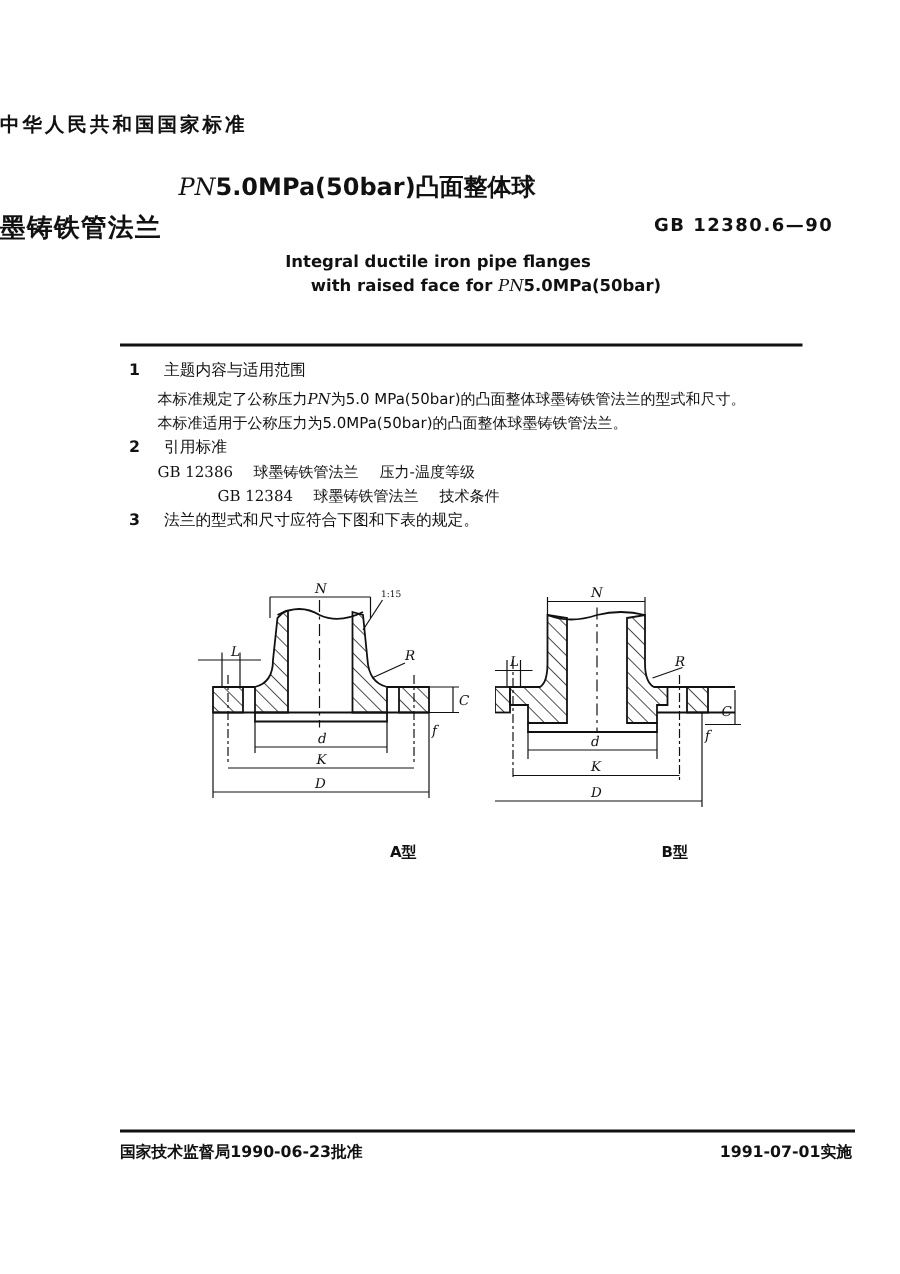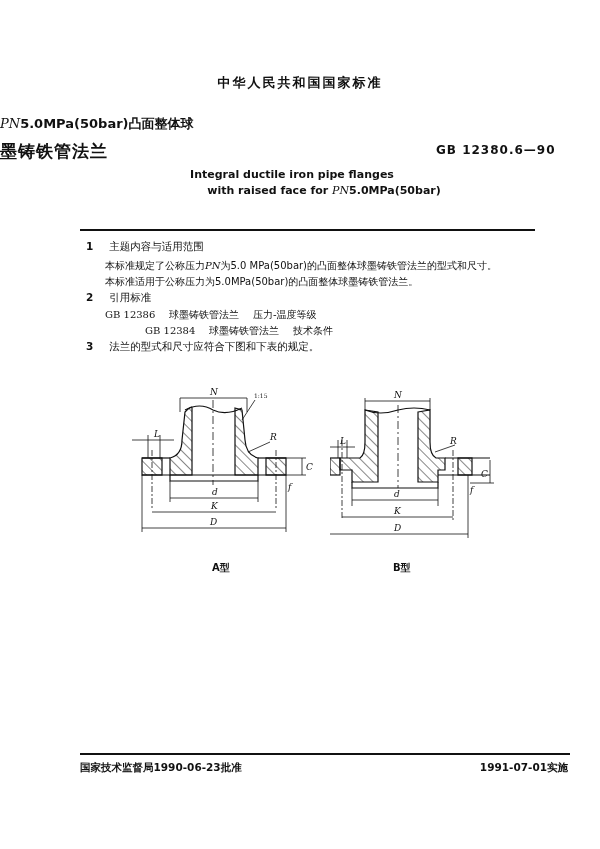--- a/index.html
+++ b/index.html
@@ -1,34 +1,34 @@
 <!DOCTYPE html>
 <html><head>
 <meta charset="utf-8">
 <style>
   html, body { margin: 0; padding: 0; }
   body {
     width: 600px; height: 849px; background: #ffffff; position: relative; overflow: hidden;
     font-family: "DejaVu Sans", sans-serif; color: #111;
   }
   .abs { position: absolute; }
-  .std-org { left: 0; width: 600px; top: 74px; text-align: center; font-size: 13px; font-weight: bold; letter-spacing: 2px; }
-  .title1 { left: 0; width: 476px; top: 115px; font-size: 13px; font-weight: bold; }
+  .std-org { left: 0; width: 600px; top: 74px; font-size: 13px; font-weight: bold; letter-spacing: 2px; }
+  .title1 { left: 0; width: 476px; top: 115px; text-align: center; font-size: 16px; font-weight: bold; }
   .title1 .it { font-family: "DejaVu Serif", serif; font-style: italic; font-weight: normal; }
   .title2 { left: 0; width: 600px; top: 140px; font-size: 17px; font-weight: bold; letter-spacing: 1px; }
   .std-code { left: 436px; top: 143px; font-size: 12px; font-weight: bold; letter-spacing: 1px; }
   .en1 { left: 0; width: 560px; top: 168px; text-align: center; font-size: 11px; font-weight: bold; padding-left: 12px; }
   .en2 { left: 0; width: 560px; top: 184px; text-align: center; font-size: 11px; font-weight: bold; margin-left: 44px; }
   .en2 .it { font-family: "DejaVu Serif", serif; font-style: italic; font-weight: normal; }
   .rule { height: 2px; background: #111; }
   .sec { font-size: 10.5px; }
   .num { font-weight: bold; width: 14px; display: inline-block; }
   .body-text { font-size: 10px; }
   .body-text .it { font-family: "DejaVu Serif", serif; font-style: italic; }
-  .caption { font-size: 10px; font-weight: bold; }
+  .caption { font-size: 10px; font-weight: bold; margin-left: 48px; }
   .footer { font-size: 10.5px; font-weight: bold; }
 </style>
 </head>
 <body>
 
 <div class="abs std-org">中华人民共和国国家标准</div>
 
 <div class="abs title1">
   <span class="it">PN</span><span>5.0MPa(50bar)凸面整体球</span>
 </div>

